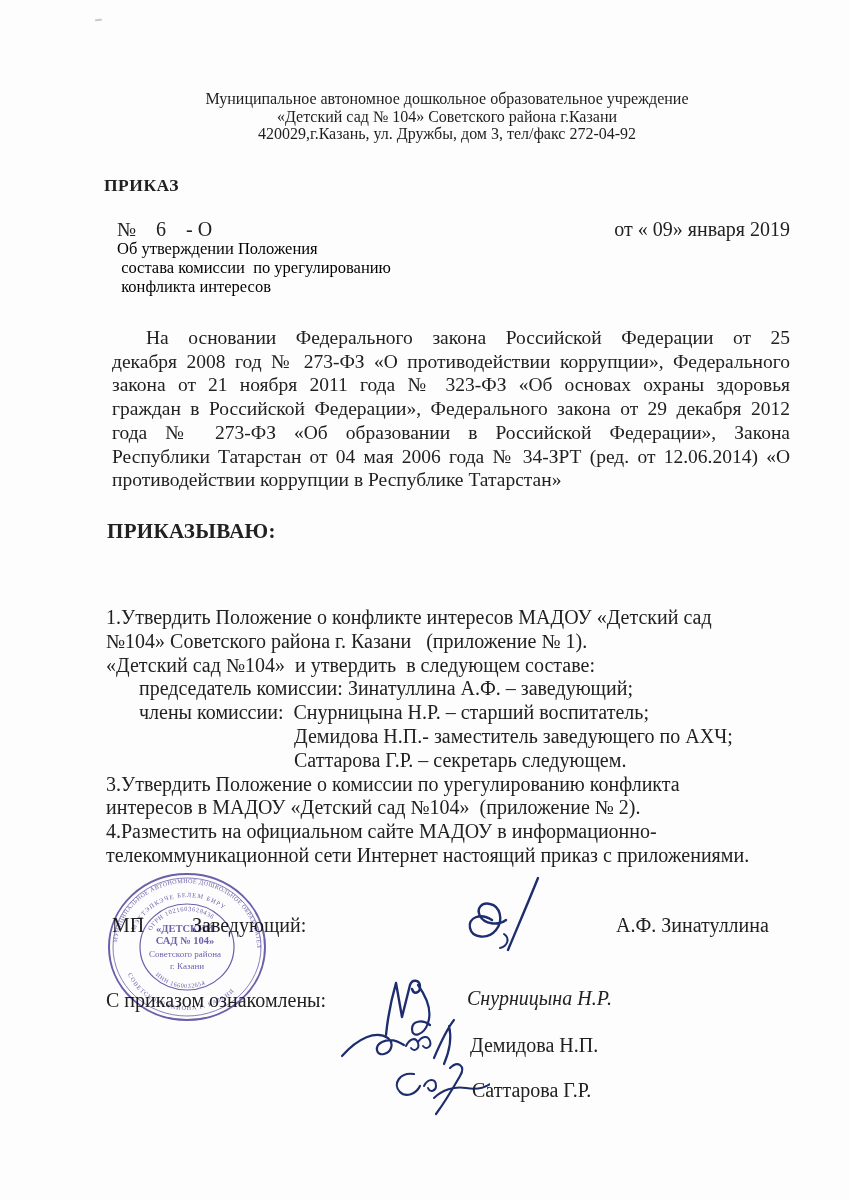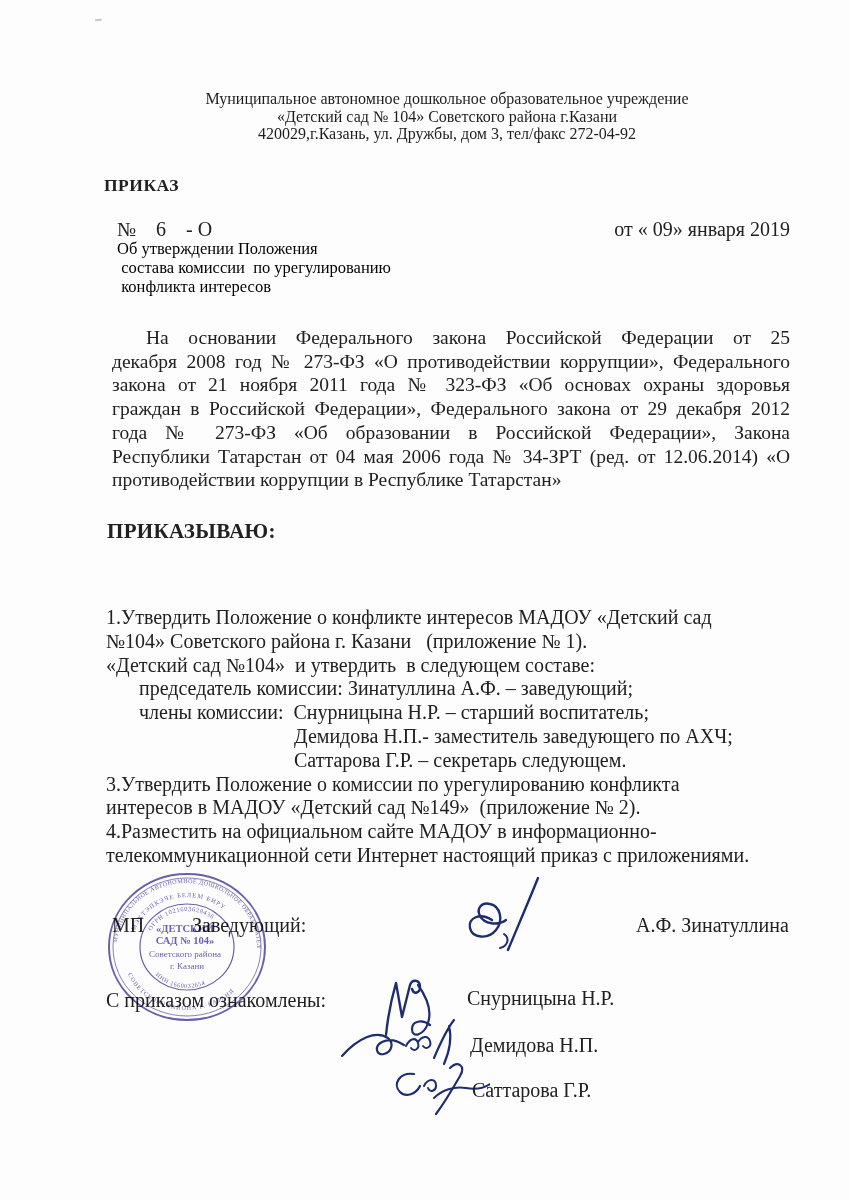--- a/index.html
+++ b/index.html
@@ -88,31 +88,31 @@
 
   <div class="abs order-body">
     <div class="ln">1.Утвердить Положение о конфликте интересов МАДОУ «Детский сад</div>
     <div class="ln">№104» Советского района г. Казани   (приложение № 1).</div>
     <div class="ln">«Детский сад №104»  и утвердить  в следующем составе:</div>
     <div class="ln ind1">председатель комиссии: Зинатуллина А.Ф. – заведующий;</div>
     <div class="ln ind1">члены комиссии:  Снурницына Н.Р. – старший воспитатель;</div>
     <div class="ln ind2">Демидова Н.П.- заместитель заведующего по АХЧ;</div>
     <div class="ln ind2">Саттарова Г.Р. – секретарь следующем.</div>
     <div class="ln">3.Утвердить Положение о комиссии по урегулированию конфликта</div>
-    <div class="ln">интересов в МАДОУ «Детский сад №149»  (приложение № 2).</div>
+    <div class="ln">интересов в МАДОУ «Детский сад №104»  (приложение № 2).</div>
     <div class="ln">4.Разместить на официальном сайте МАДОУ в информационно-</div>
     <div class="ln">телекоммуникационной сети Интернет настоящий приказ с приложениями.</div>
   </div>
 
   <span class="sig-label" style="left:112px; top:914px;">МП</span>
   <span class="sig-label" style="left:192px; top:914px;">Заведующий:</span>
-  <span class="sig-name" style="left:636px; top:914px;">А.Ф. Зинатуллина</span>
+  <span class="sig-name" style="left:616px; top:914px;">А.Ф. Зинатуллина</span>
 
   <span class="sig-label" style="left:106px; top:989px;">С приказом ознакомлены:</span>
-  <span class="sig-name" style="left:467px; top:987px;">Снурницына Н.Р.</span>
+  <span class="sig-name" style="left:467px; top:987px;font-style:italic;">Снурницына Н.Р.</span>
   <span class="sig-name" style="left:470px; top:1034px;">Демидова Н.П.</span>
   <span class="sig-name" style="left:472px; top:1079px;">Саттарова Г.Р.</span>
 
   <svg class="signature" style="left:450px; top:874px;" width="105" height="80" viewBox="0 0 105 80">
     <path stroke-width="2.4" d="M42,46 C30,38 18,44 20,54 C22,64 38,66 46,56 C54,46 50,32 40,30 C32,28 26,34 30,42 C34,50 48,52 56,46"></path>
     <path stroke-width="2.4" d="M88,4 C80,24 68,52 58,76"></path>
     <path stroke-width="2" d="M54,60 C60,64 58,72 50,74"></path>
   </svg>
 
   <svg class="signature" style="left:378px; top:977px;" width="75" height="68" viewBox="0 0 75 68">

